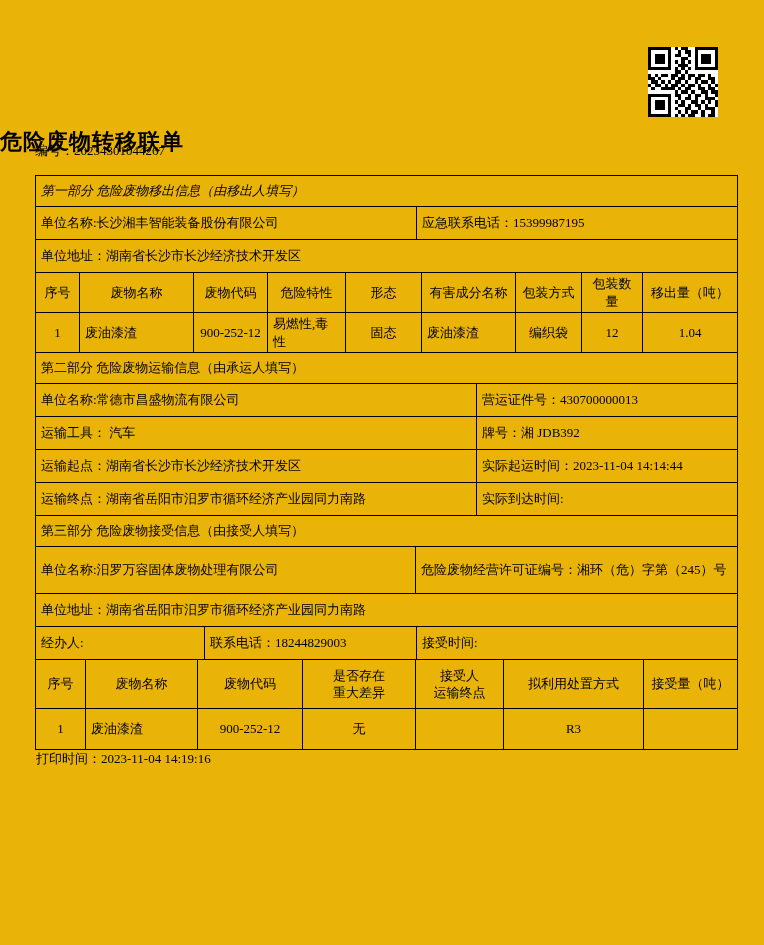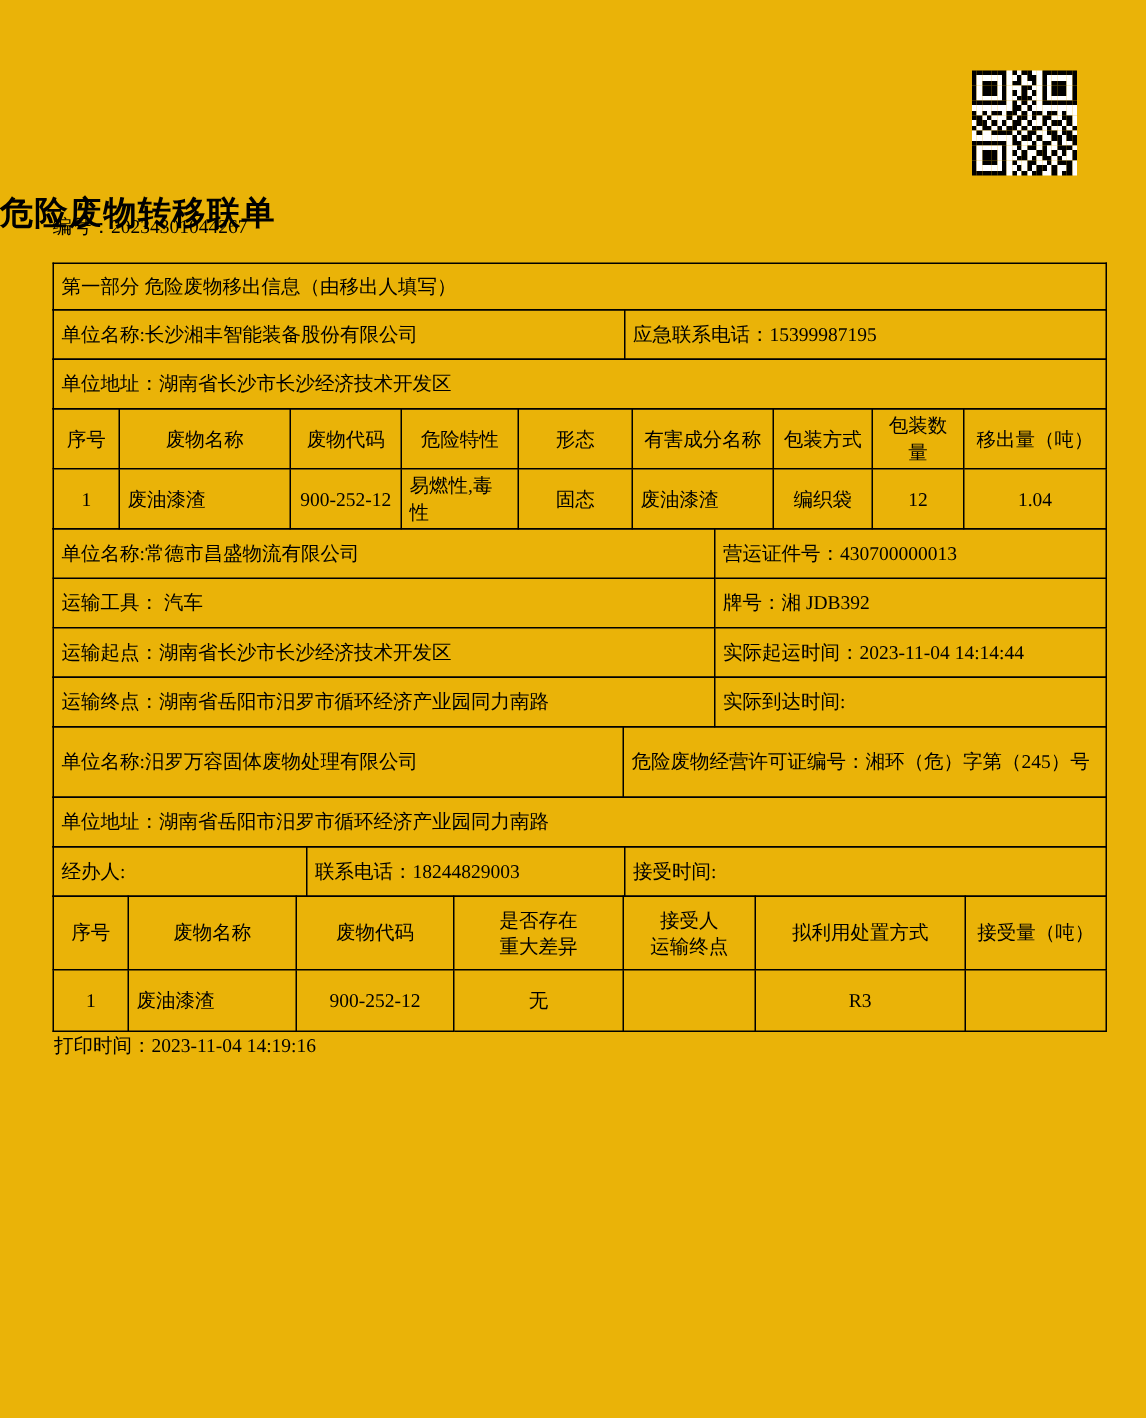--- a/index.html
+++ b/index.html
@@ -10,21 +10,21 @@
   }
   .serial{position:absolute;left:35px;top:142px;}
   .title{position:absolute;left:0;top:127px;width:100%;
          font-size:22px;font-weight:bold;letter-spacing:1px;}
   .qr{position:absolute;left:648px;top:47px;width:70px;height:70px;
       display:grid;grid-template-columns:repeat(21,1fr);grid-auto-rows:1fr;}
   .qr .m{background:#fff;}
   .qr .b{background:#000;}
   .content{position:absolute;left:35px;top:175px;width:702px;}
   table.tbl{border-collapse:collapse;table-layout:fixed;width:702px;margin-top:-1px;}
-  table.tbl:first-child{margin-top:0;}
+  table.tbl:first-child{margin-top:0;font-style:italic;}
   .tbl td{border:1px solid #000;padding:2px 5px;vertical-align:middle;
           line-height:1.35;overflow:hidden;word-break:break-all;}
   .c{text-align:center;}
   .pre{white-space:pre-line;}
   tr.h26 td{height:26px;}
   tr.h28 td{height:28px;margin-top:40px;}
   tr.h30 td{height:30px;}
   tr.h36 td{height:36px;}
   tr.h42 td{height:42px;}
   tr.h44 td{height:44px;}
@@ -550,20 +550,30 @@
         <td>易燃性,毒性</td>
         <td class="c">固态</td>
         <td>废油漆渣</td>
         <td class="c">编织袋</td>
         <td class="c">12</td>
         <td class="c">1.04</td>
       </tr>
     </tbody>
       </table>
 
+    <table class="tbl">
+      <colgroup>
+          <col style="width:702px">
+        </colgroup>
+      <tbody>
+          <tr class="h26">
+            <td>第二部分 危险废物运输信息（由承运人填写）</td>
+          </tr>
+    </tbody>
+      </table>
 
     <table class="tbl">
       <colgroup>
           <col style="width:441px">
           <col style="width:261px">
         </colgroup>
       <tbody>
           <tr class="h28">
         <td>单位名称:常德市昌盛物流有限公司</td>
         <td>营运证件号：430700000013</td>
@@ -586,20 +596,30 @@
           <col style="width:261px">
         </colgroup>
       <tbody>
           <tr class="h28">
         <td>运输终点：湖南省岳阳市汨罗市循环经济产业园同力南路</td>
         <td>实际到达时间:</td>
       </tr>
     </tbody>
       </table>
 
+    <table class="tbl">
+      <colgroup>
+          <col style="width:702px">
+        </colgroup>
+      <tbody>
+          <tr class="h26">
+            <td>第三部分 危险废物接受信息（由接受人填写）</td>
+          </tr>
+    </tbody>
+      </table>
 
     <table class="tbl">
       <colgroup>
           <col style="width:380px">
           <col style="width:322px">
         </colgroup>
       <tbody>
           <tr class="h42">
         <td>单位名称:汨罗万容固体废物处理有限公司</td>
         <td>危险废物经营许可证编号：湘环（危）字第（245）号</td>

